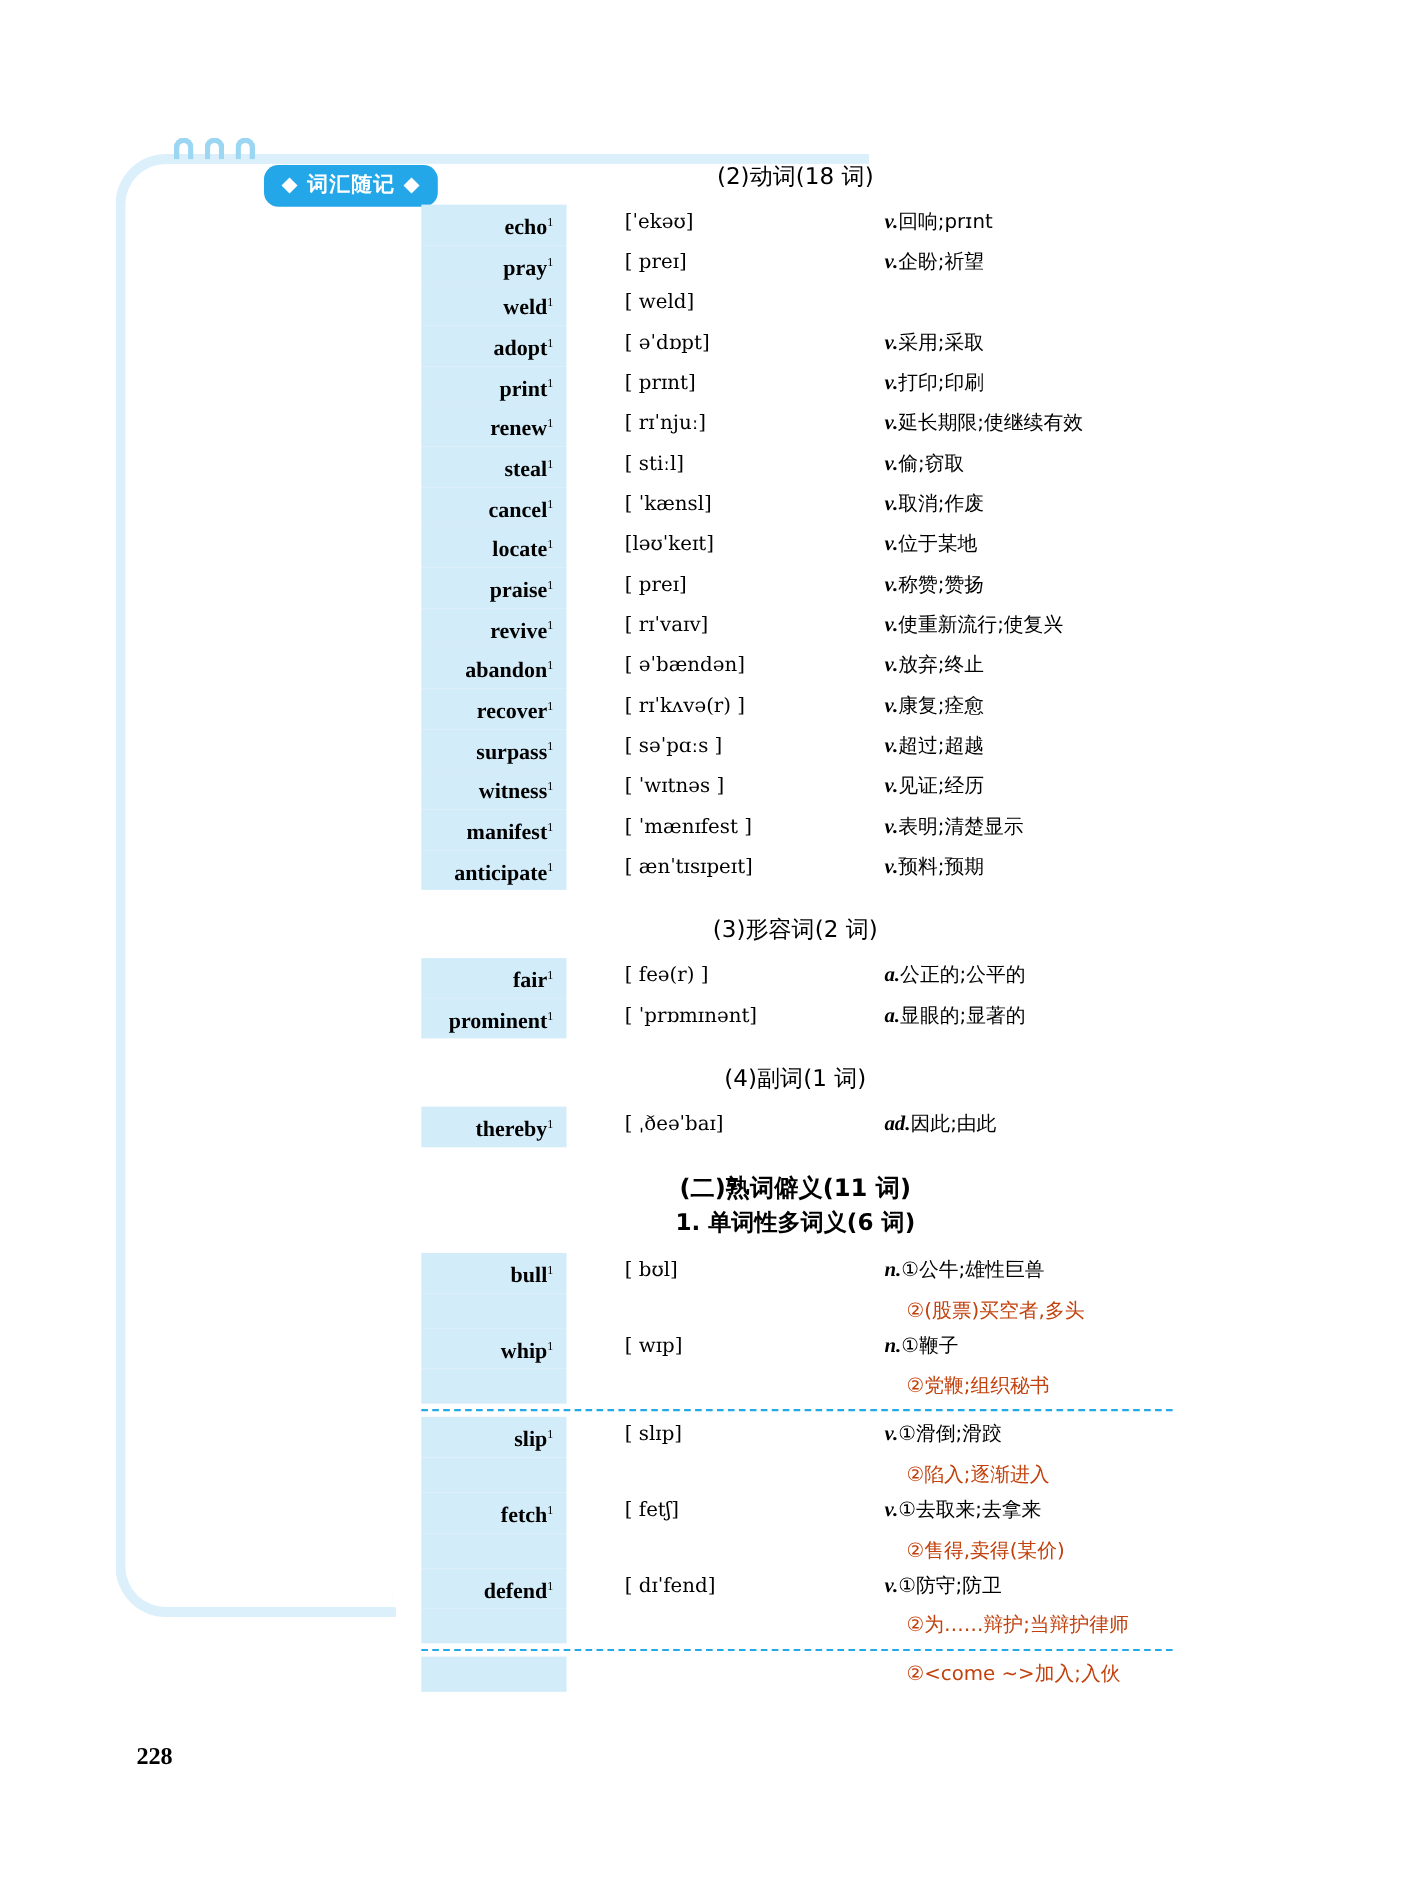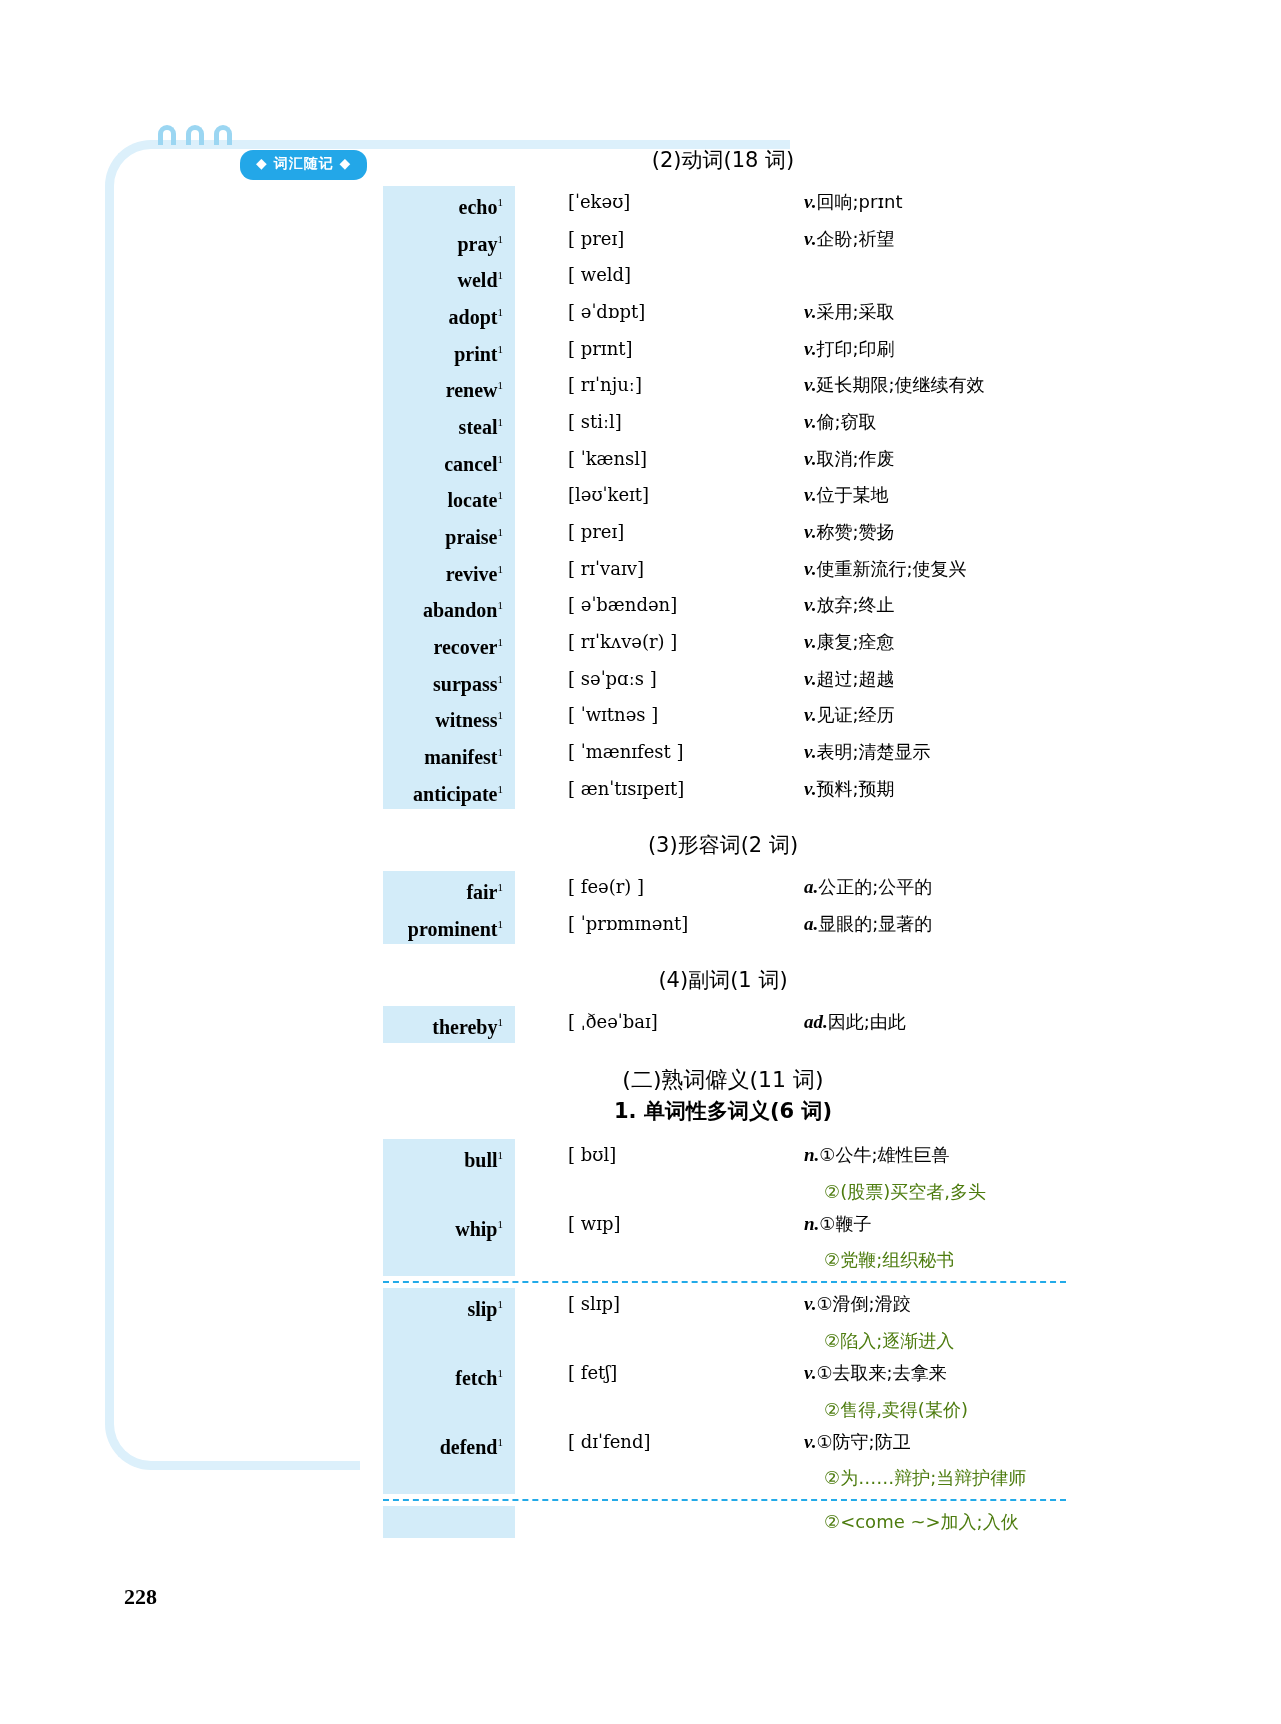--- a/index.html
+++ b/index.html
@@ -64,21 +64,21 @@
   #tab {
     position: absolute;
     left: 240px;
     top: 150px;
     background: #23a7e8;
     color: #ffffff;
     border-radius: 13px;
     padding: 5px 16px 7px 16px;
     font-family: "DejaVu Sans", sans-serif;
     font-weight: bold;
-    font-size: 14px;
+    font-size: 19px;
     letter-spacing: 1px;
     white-space: nowrap;
   }
 
   
   #page-number {
     position: absolute;
     left: 124px;
     top: 1584px;
     font-family: "Liberation Serif", serif;
@@ -97,21 +97,21 @@
   .section-title {
     text-align: center;
     font-family: "DejaVu Sans", sans-serif;
     font-size: 21px;
     font-weight: normal;
     margin: 0;
     padding: 6px 0 12px 0;
     width: 680px;
   }
   .section-title.bold {
-    font-weight: normal;
+    font-weight: bold;
     font-size: 22px;
     padding-bottom: 2px;
   }
   .section-title.sub {
     font-weight: bold;
     font-size: 21px;
     padding-top: 0px;
     padding-bottom: 14px;
   }
 
@@ -162,21 +162,21 @@
     font-size: 18px;
     line-height: 26px;
     white-space: nowrap;
   }
   .pos {
     font-family: "Liberation Serif", serif;
     font-style: italic;
     font-weight: bold;
     font-size: 19px;
   }
-  .def-blue { color: #4d7c0f; text-align: center; }
+  .def-blue { color: #c2410c; text-align: center; }
   .def-row2 {
     padding-left: 22px;
   }
 
   .spacer { height: 16px; }
 
   .divider {
     border-top: 2px dashed #22aae8;
     margin: 0;
     width: 683px;

